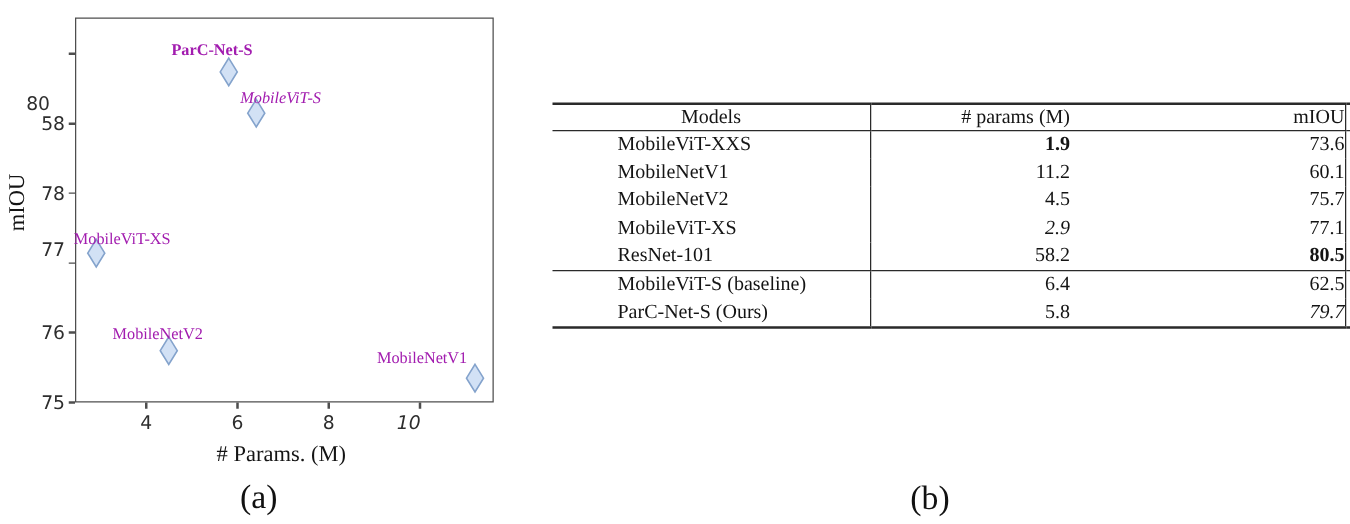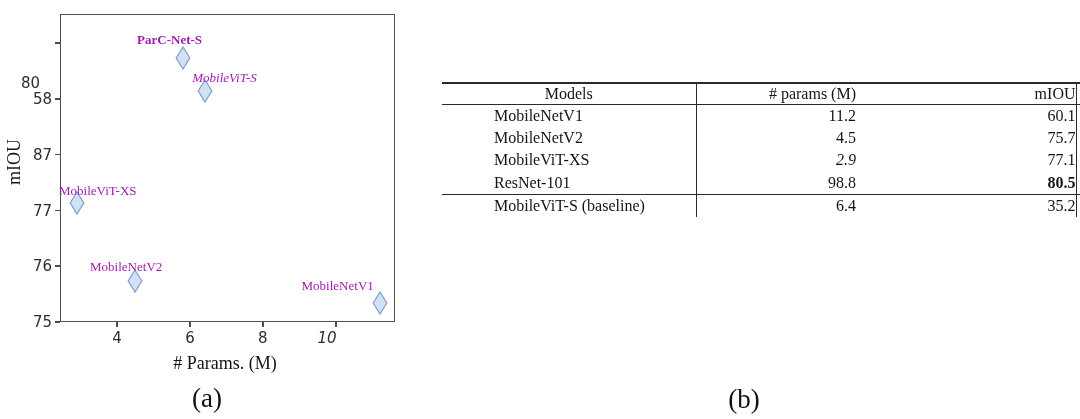--- a/index.html
+++ b/index.html
@@ -95,23 +95,23 @@
 <div class="canvas">
 
   <div>
     <div class="plot-area"></div>
     <div id="plot-dynamic">
         <div class="tick-mark" style="left: 55px; top: 321.25px; width: 5px; height: 1.5px;"></div>
         <div class="tick-label ytick-label" style="left: 18px; top: 313px;">75</div>
         <div class="tick-mark" style="left: 55px; top: 265.453px; width: 5px; height: 1.5px;"></div>
         <div class="tick-label ytick-label" style="left: 18px; top: 257.203px;">76</div>
         <div class="tick-mark" style="left: 55px; top: 209.656px; width: 5px; height: 1.5px;"></div>
-        <div class="tick-label ytick-label" style="left: 18px; top: 202px;">77</div>
+        <div class="tick-label ytick-label" style="left: 18px; top: 191px;">77</div>
         <div class="tick-mark" style="left: 55px; top: 153.859px; width: 5px; height: 1.5px;"></div>
-        <div class="tick-label ytick-label" style="left: 18px; top: 145.609px;">87</div>
+        <div class="tick-label ytick-label" style="left: 18px; top: 145.609px;">78</div>
         <div class="tick-mark" style="left: 55px; top: 98.0616px; width: 5px; height: 1.5px;"></div>
         <div class="tick-label ytick-label" style="left: 18px; top: 89.8116px;">58</div>
         <div class="tick-mark" style="left: 55px; top: 42.2645px; width: 5px; height: 1.5px;"></div>
         <div class="tick-label ytick-label" style="left: 6px; top: 34.0145px; margin-top: 40px;">80</div>
         <div class="tick-mark" style="left: 116.178px; top: 322px; width: 1.5px; height: 5px;"></div>
         <div class="tick-label xtick-label" style="left: 116.928px; top: 329px;">4</div>
         <div class="tick-mark" style="left: 189.163px; top: 322px; width: 1.5px; height: 5px;"></div>
         <div class="tick-label xtick-label" style="left: 189.913px; top: 329px;">6</div>
         <div class="tick-mark" style="left: 262.148px; top: 322px; width: 1.5px; height: 5px;"></div>
         <div class="tick-label xtick-label" style="left: 262.898px; top: 329px;">8</div>
@@ -154,47 +154,59 @@
       <thead>
         <tr>
           <th>Models</th>
           <th class="num vline"># params (M)</th>
           <th class="num">mIOU</th>
           <th class="vline"></th>
         </tr>
       </thead>
       <tbody id="table-body">
           <tr>
+            <td class="model">MobileViT-XXS</td>
+            <td class="num vline bold">1.9</td>
+            <td class="num">73.6</td>
+            <td class="vline"></td>
+          </tr>
+          <tr>
             <td class="model">MobileNetV1</td>
             <td class="num vline">11.2</td>
             <td class="num">60.1</td>
             <td class="vline"></td>
           </tr>
           <tr>
             <td class="model">MobileNetV2</td>
             <td class="num vline">4.5</td>
             <td class="num">75.7</td>
             <td class="vline"></td>
           </tr>
           <tr>
             <td class="model">MobileViT-XS</td>
             <td class="num vline italic">2.9</td>
             <td class="num">77.1</td>
             <td class="vline"></td>
           </tr>
           <tr>
             <td class="model">ResNet-101</td>
-            <td class="num vline">98.8</td>
+            <td class="num vline">58.2</td>
             <td class="num bold">80.5</td>
             <td class="vline"></td>
           </tr>
           <tr class="rule-above">
             <td class="model">MobileViT-S (baseline)</td>
             <td class="num vline">6.4</td>
-            <td class="num">35.2</td>
+            <td class="num">62.5</td>
+            <td class="vline"></td>
+          </tr>
+          <tr class="last-row">
+            <td class="model">ParC-Net-S (Ours)</td>
+            <td class="num vline">5.8</td>
+            <td class="num italic">79.7</td>
             <td class="vline"></td>
           </tr>
         </tbody>
     </table>
     <div class="caption" style="left:744px; top:399px;">(b)</div>
   </div>
 
 </div>
 
 </body></html>

